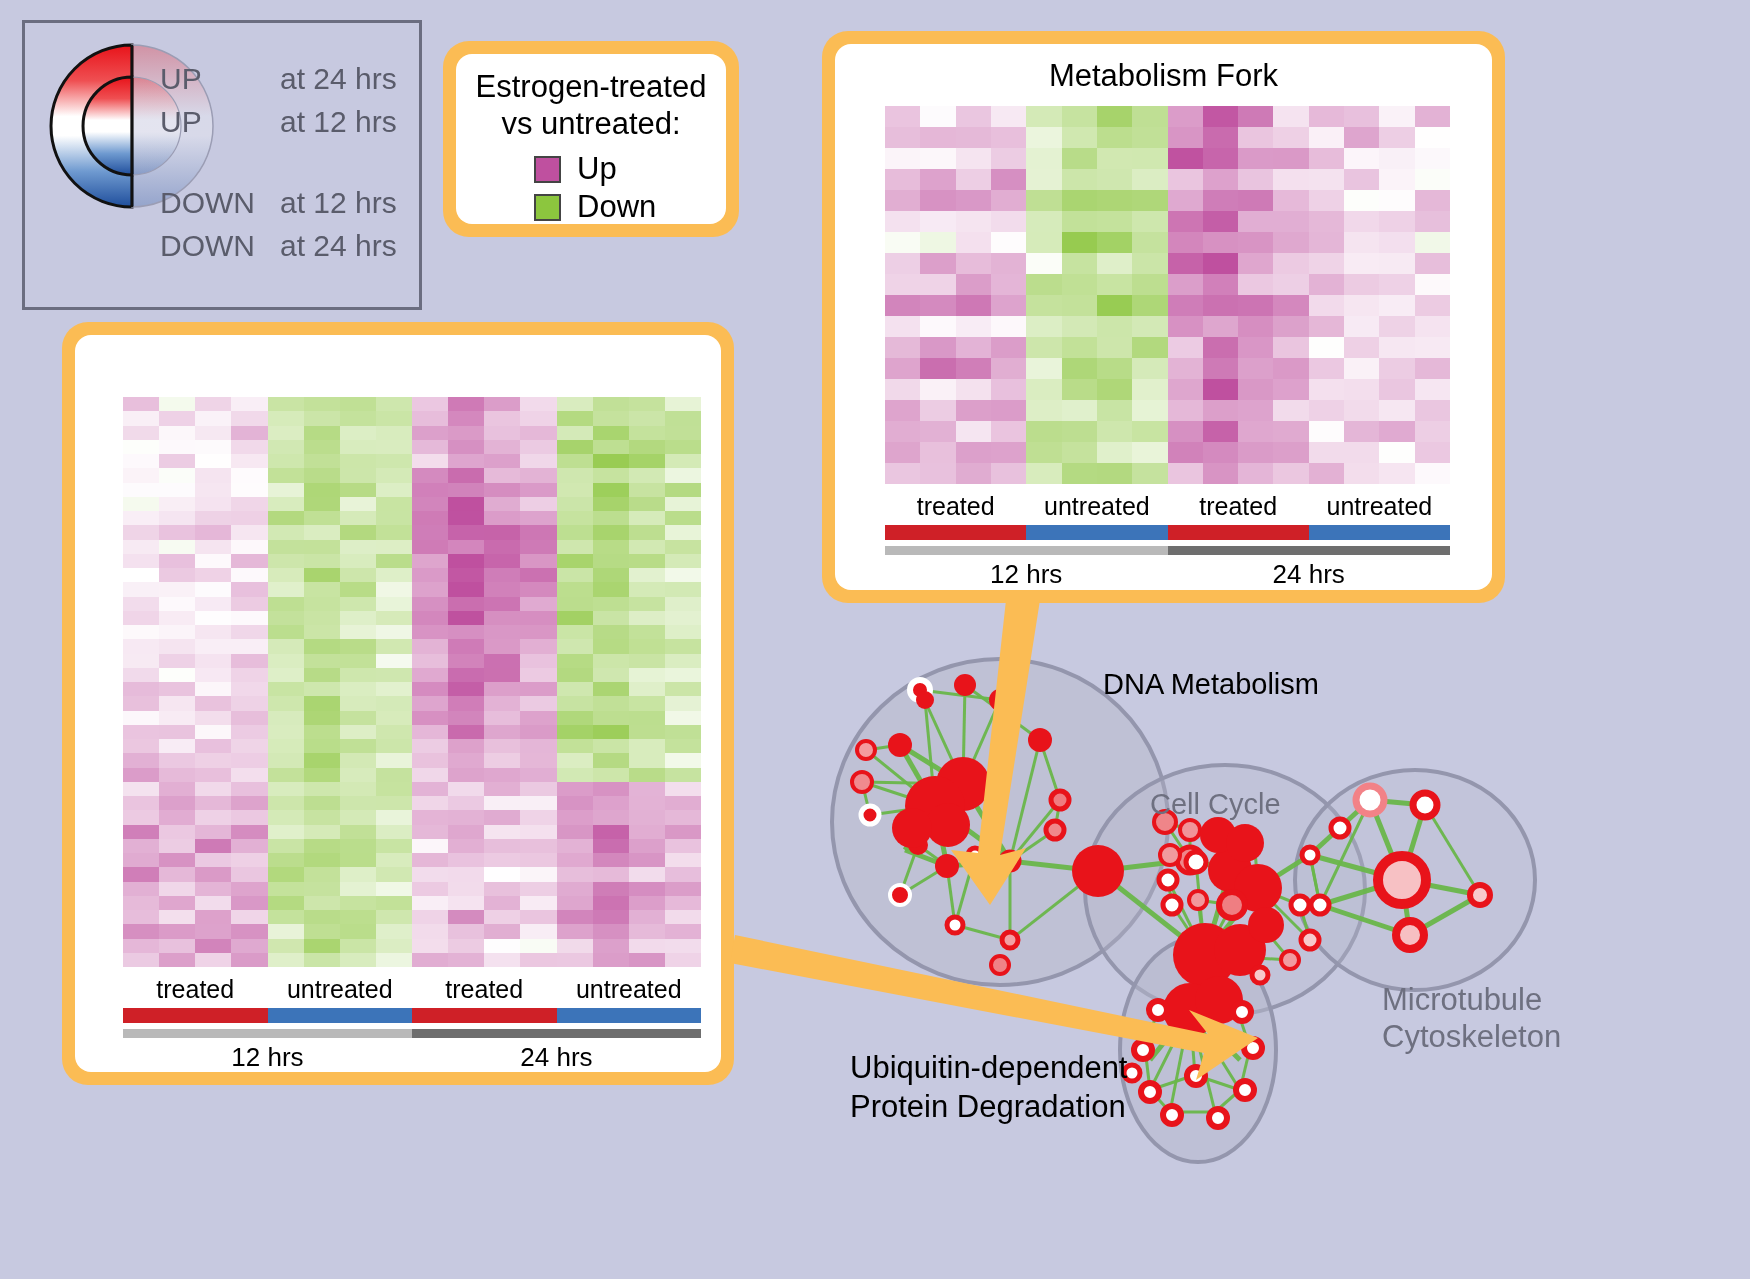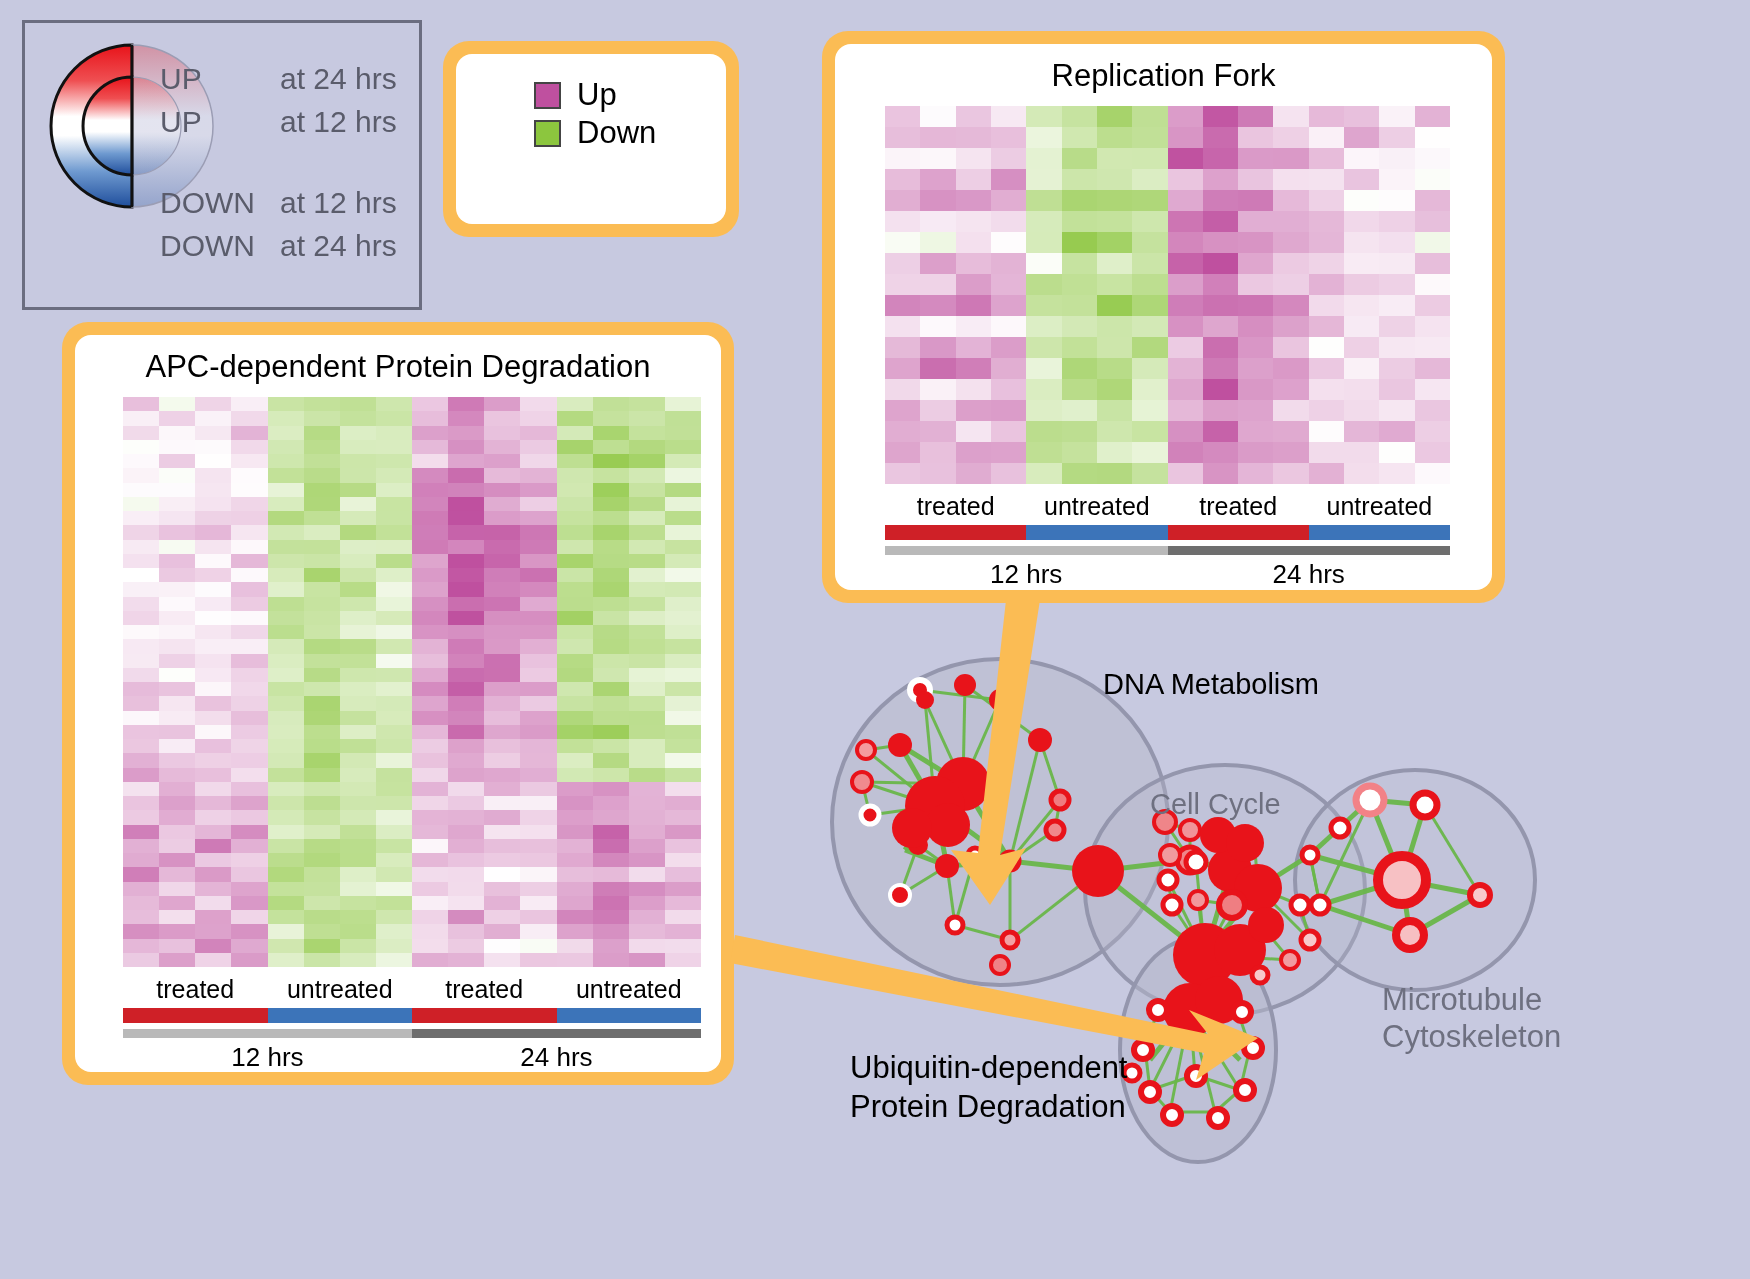--- a/index.html
+++ b/index.html
@@ -116,36 +116,38 @@
     <div class="wheel-row">
       <span class="k">DOWN</span>
       <span class="v">at 24 hrs</span>
     </div>
   </div>
 
 </div>
 
 <div id="legend-updown" class="callout">
   <div class="inner">
+    <div id="lu-title" style="white-space:pre-line">Estrogen-treated
+vs untreated:</div>
     <div id="lu-items">
       <div class="lu-item">
         <span class="lu-sw" style="background:#bf509f"></span>
         <span class="lu-lb">Up</span>
       </div>
       <div class="lu-item">
         <span class="lu-sw" style="background:#8cc63e"></span>
         <span class="lu-lb">Down</span>
       </div>
     </div>
   </div>
 </div>
 
 <div id="panel-replication" class="callout">
   <div class="inner">
-    <div class="panel-title">Replication Fork</div>
+    <div class="panel-title">Metabolism Fork</div>
 
     <div class="hm" id="hm-rep" style="left: 50px; top: 62px; width: 565px; height: 378px; grid-template-columns: repeat(16, 1fr); grid-template-rows: repeat(18, 1fr);">
         <div style="background:rgb(234,196,223)"></div>
         <div style="background:rgb(253,251,253)"></div>
         <div style="background:rgb(234,198,224)"></div>
         <div style="background:rgb(247,233,243)"></div>
         <div style="background:rgb(212,234,183)"></div>
         <div style="background:rgb(198,227,160)"></div>
         <div style="background:rgb(167,211,107)"></div>
         <div style="background:rgb(191,223,148)"></div>
@@ -451,21 +453,20 @@
       <div class="time-labels">
         <span>12 hrs</span>
         <span>24 hrs</span>
       </div>
     </div>
   </div>
 </div>
 
 <div id="panel-apc" class="callout">
   <div class="inner">
-    <div class="panel-title">APC-dependent Protein Degradation</div>
 
     <div class="hm" id="hm-apc" style="left: 48px; top: 62px; width: 578px; height: 570px; grid-template-columns: repeat(16, 1fr); grid-template-rows: repeat(40, 1fr);">
         <div style="background:rgb(232,191,220)"></div>
         <div style="background:rgb(244,250,237)"></div>
         <div style="background:rgb(239,212,231)"></div>
         <div style="background:rgb(249,238,246)"></div>
         <div style="background:rgb(201,228,164)"></div>
         <div style="background:rgb(195,225,154)"></div>
         <div style="background:rgb(192,224,149)"></div>
         <div style="background:rgb(206,231,173)"></div>

